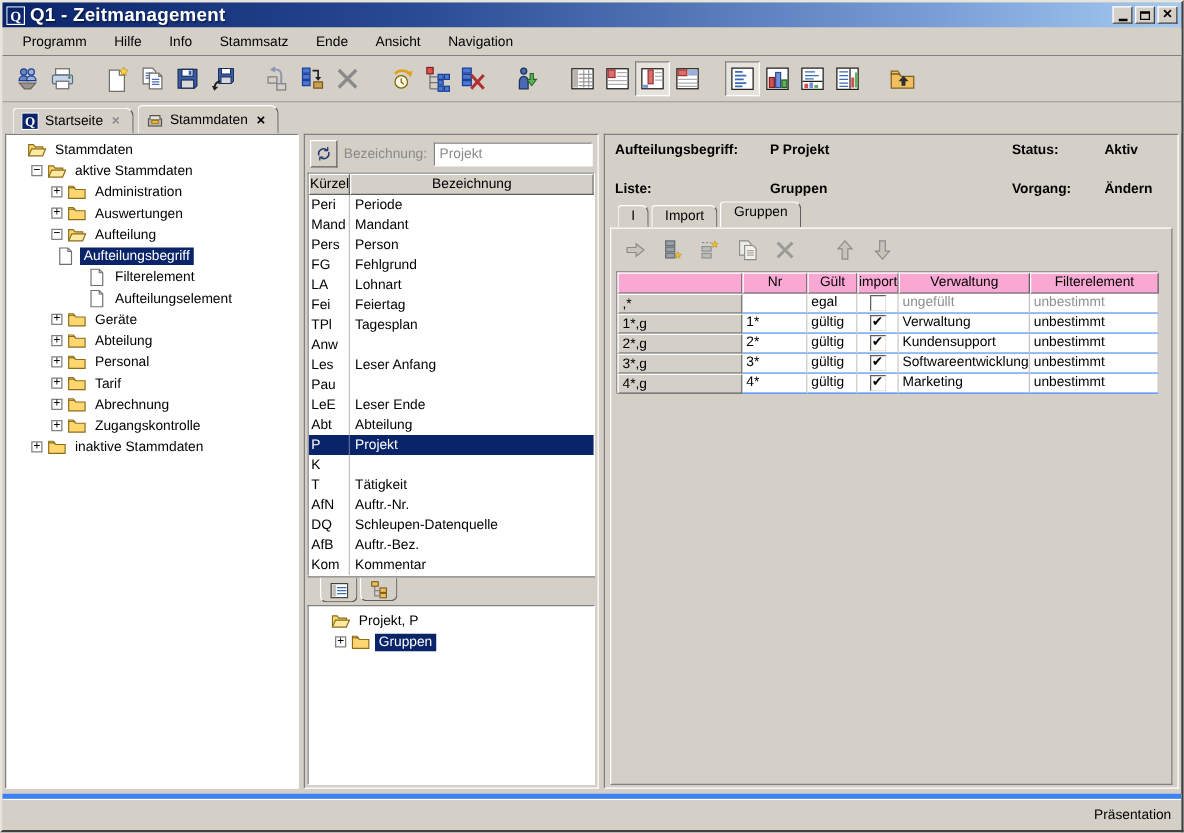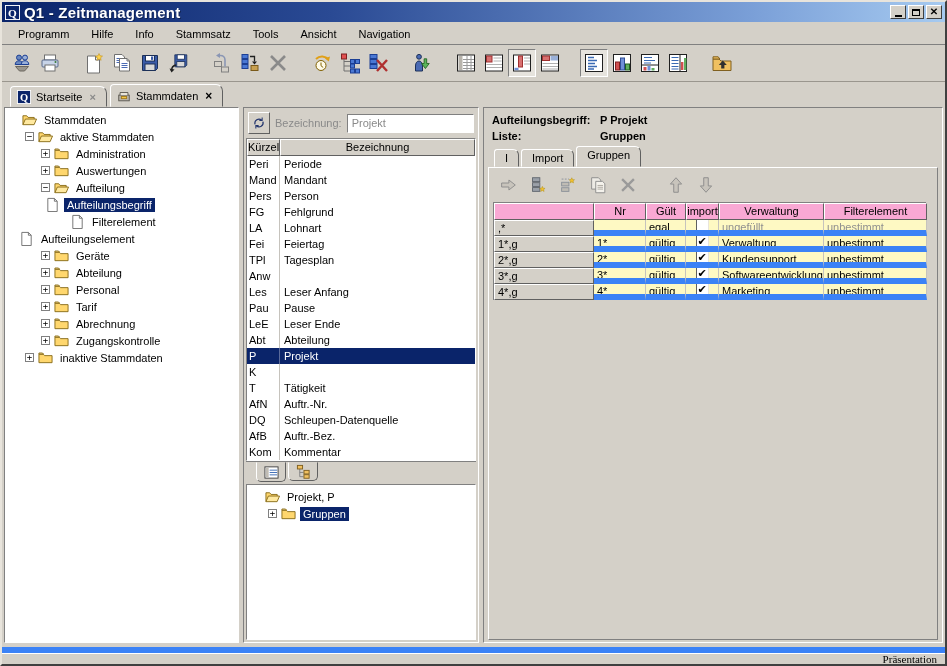--- a/index.html
+++ b/index.html
@@ -89,51 +89,51 @@
     border:1px solid; border-color:#d4d0c8 #606060 #606060 #fff; border-top-color:#d4d0c8;
     border-radius:0 0 5px 5px; background:#d4d0c8; }
   .vtab.active { height:20px; border-left-color:#fff; }
   .vtab svg { width:15px; height:15px; display:block; }
 
   .subtree { flex:1; margin-top:2px; border:1px solid; border-color:#808080 #fff #fff #808080;
     background:#fff; padding:3px 2px; overflow:hidden; }
 
   
   .dheader { display:flex; padding:3px 2px 2px 4px; }
-  .dhcol { display:grid; grid-template-columns:108px auto; row-gap:1px; align-content:start; }
+  .dhcol { display:grid; grid-template-columns:108px auto; row-gap:1px; align-content:start;gap:16px; }
   .dhcol.right { margin-left:auto; grid-template-columns:58px auto; padding-right:14px; }
   .dhl, .dhv { font-weight:bold; line-height:15px; white-space:nowrap; }
 
   .dtabs { display:flex; align-items:flex-end; height:21px; padding-left:6px; }
   .dtab { padding:2px 10px 3px 10px; height:18px; background:#d4d0c8; border:1px solid;
     border-color:#fff #606060 transparent #fff; border-radius:3px 6px 0 0; margin-right:2px; position:relative; }
   .dtab.active { height:21px; z-index:2; font-weight:normal; }
 
   .dpage { flex:1; border:1px solid; border-color:#fff #808080 #808080 #fff; padding:3px 2px; min-height:0; }
   .dtoolbar { display:flex; align-items:center; height:28px; padding-left:4px; gap:4px; }
   .dtoolbar .gap { width:14px; }
   .dt-btn { width:26px; height:26px; background:transparent; border:1px solid transparent;
     display:flex; align-items:center; justify-content:center; padding:0; }
   .dt-btn svg { width:20px; height:20px; display:block; }
 
   .dtable { margin:3px 0 0 2px; width:433px; border-top:1px solid #808080; border-left:1px solid #808080; }
   .dtr { display:grid; grid-template-columns:100px 52px 40px 33px 105px 103px; }
   .dth { height:17px; background:#f9a8d4; border:1px solid; border-color:#fff #606060 #606060 #fff;
     text-align:center; line-height:15px; overflow:hidden; }
-  .dtd { height:16px; background:#fef9c3; border-right:1px solid #c6c3bd; border-bottom:6px solid #3b82f6;
+  .dtd { height:16px; background:#ffffff; border-right:1px solid #c6c3bd; border-bottom:1px solid #3b82f6;
     padding:0 3px; line-height:15px; white-space:nowrap; overflow:hidden; }
   .dtd.rowkey { background:#d4d0c8; border:1px solid; border-color:#fff #606060 #606060 #fff; }
   .dtd.center { display:flex; align-items:center; justify-content:center; padding:0; }
   .dtd.muted { color:#8f8f8f; }
   .cb { width:13px; height:13px; background:#fff; border:1px solid; border-color:#606060 #e8e4dc #e8e4dc #606060;
     display:flex; align-items:center; justify-content:center; font-size:11px; line-height:11px; color:#000; }
 
   
-  .statusbar { height:17px; border-top:6px solid #3b82f6; box-shadow:inset 0 1px 0 #fff;
-    display:flex; align-items:center; justify-content:flex-end; padding:0 8px; background:#d4d0c8;font-family:Liberation Serif, serif; }
+  .statusbar { height:29px; border-top:4px solid #3b82f6; box-shadow:inset 0 1px 0 #fff;
+    display:flex; align-items:center; justify-content:flex-end; padding:0 8px; background:#d4d0c8; }
 </style>
 </head>
 <body>
 
 <div class="window">
   <div class="titlebar">
     <span class="app-logo"><svg viewBox="0 0 16 16">
           <rect x="0.5" y="0.5" width="15" height="15" fill="#0a246a" stroke="#fff"></rect>
           <text x="8" y="12.5" font-size="12" font-weight="bold" fill="#fff" text-anchor="middle" font-family="Liberation Serif,serif">Q</text>
         </svg></span>
@@ -149,21 +149,21 @@
           <span class="g-close">✕</span>
         </button>
       </span>
   </div>
 
   <div class="menubar">
       <span class="menu-item">Programm</span>
       <span class="menu-item">Hilfe</span>
       <span class="menu-item">Info</span>
       <span class="menu-item">Stammsatz</span>
-      <span class="menu-item">Tools</span>
+      <span class="menu-item">Ende</span>
       <span class="menu-item">Ansicht</span>
       <span class="menu-item">Navigation</span>
     </div>
 
   <div class="toolbar">
       <div class="tb-group">
         <button class="tb-btn">
           <span class="tb-ico">
             <svg viewBox="0 0 22 22">
               <circle cx="8" cy="5.6" r="2.5" fill="#6a88c0" stroke="#1c3f94"></circle>
@@ -516,21 +516,21 @@
         <div class="trow" style="padding-left: 51px;">
           <span class="toggle-spacer"></span>
           <span class="tico">
             <svg viewBox="0 0 16 16">
               <path d="M3 1.5h7l3 3v11H3z" fill="#fff" stroke="#707070"></path>
               <path d="M10 1.5v3h3" fill="none" stroke="#707070"></path>
             </svg>
           </span>
           <span class="tlabel">Filterelement</span>
         </div>
-        <div class="trow" style="">
+        <div class="trow" style="padding-left: 51px;">
           <span class="toggle-spacer"></span>
           <span class="tico">
             <svg viewBox="0 0 16 16">
               <path d="M3 1.5h7l3 3v11H3z" fill="#fff" stroke="#707070"></path>
               <path d="M10 1.5v3h3" fill="none" stroke="#707070"></path>
             </svg>
           </span>
           <span class="tlabel">Aufteilungselement</span>
         </div>
         <div class="trow" style="padding-left: 35px;">
@@ -655,21 +655,20 @@
           </div>
           <div class="lrow">
             <span class="lc1">Anw</span>
           </div>
           <div class="lrow">
             <span class="lc1">Les</span>
             <span class="lc2">Leser Anfang</span>
           </div>
           <div class="lrow">
             <span class="lc1">Pau</span>
-            <span class="lc2">Pause</span>
           </div>
           <div class="lrow">
             <span class="lc1">LeE</span>
             <span class="lc2">Leser Ende</span>
           </div>
           <div class="lrow">
             <span class="lc1">Abt</span>
             <span class="lc2">Abteilung</span>
           </div>
           <div class="lrow lsel">
@@ -747,20 +746,26 @@
         </div>
     </div>
 
     <div class="panel right">
       <div class="dheader">
         <div class="dhcol" id="dhLeft">
             <span class="dhl">Aufteilungsbegriff:</span>
             <span class="dhv">P Projekt</span>
             <span class="dhl">Liste:</span>
             <span class="dhv">Gruppen</span>
+          </div>
+        <div class="dhcol right" id="dhRight">
+            <span class="dhl">Status:</span>
+            <span class="dhv">Aktiv</span>
+            <span class="dhl">Vorgang:</span>
+            <span class="dhv">Ändern</span>
           </div>
       </div>
       <div class="dtabs" id="dTabs">
           <div class="dtab">I</div>
           <div class="dtab">Import</div>
           <div class="dtab active">Gruppen</div>
         </div>
       <div class="dpage">
         <div class="dtoolbar" id="dToolbar">
             <button class="dt-btn">

